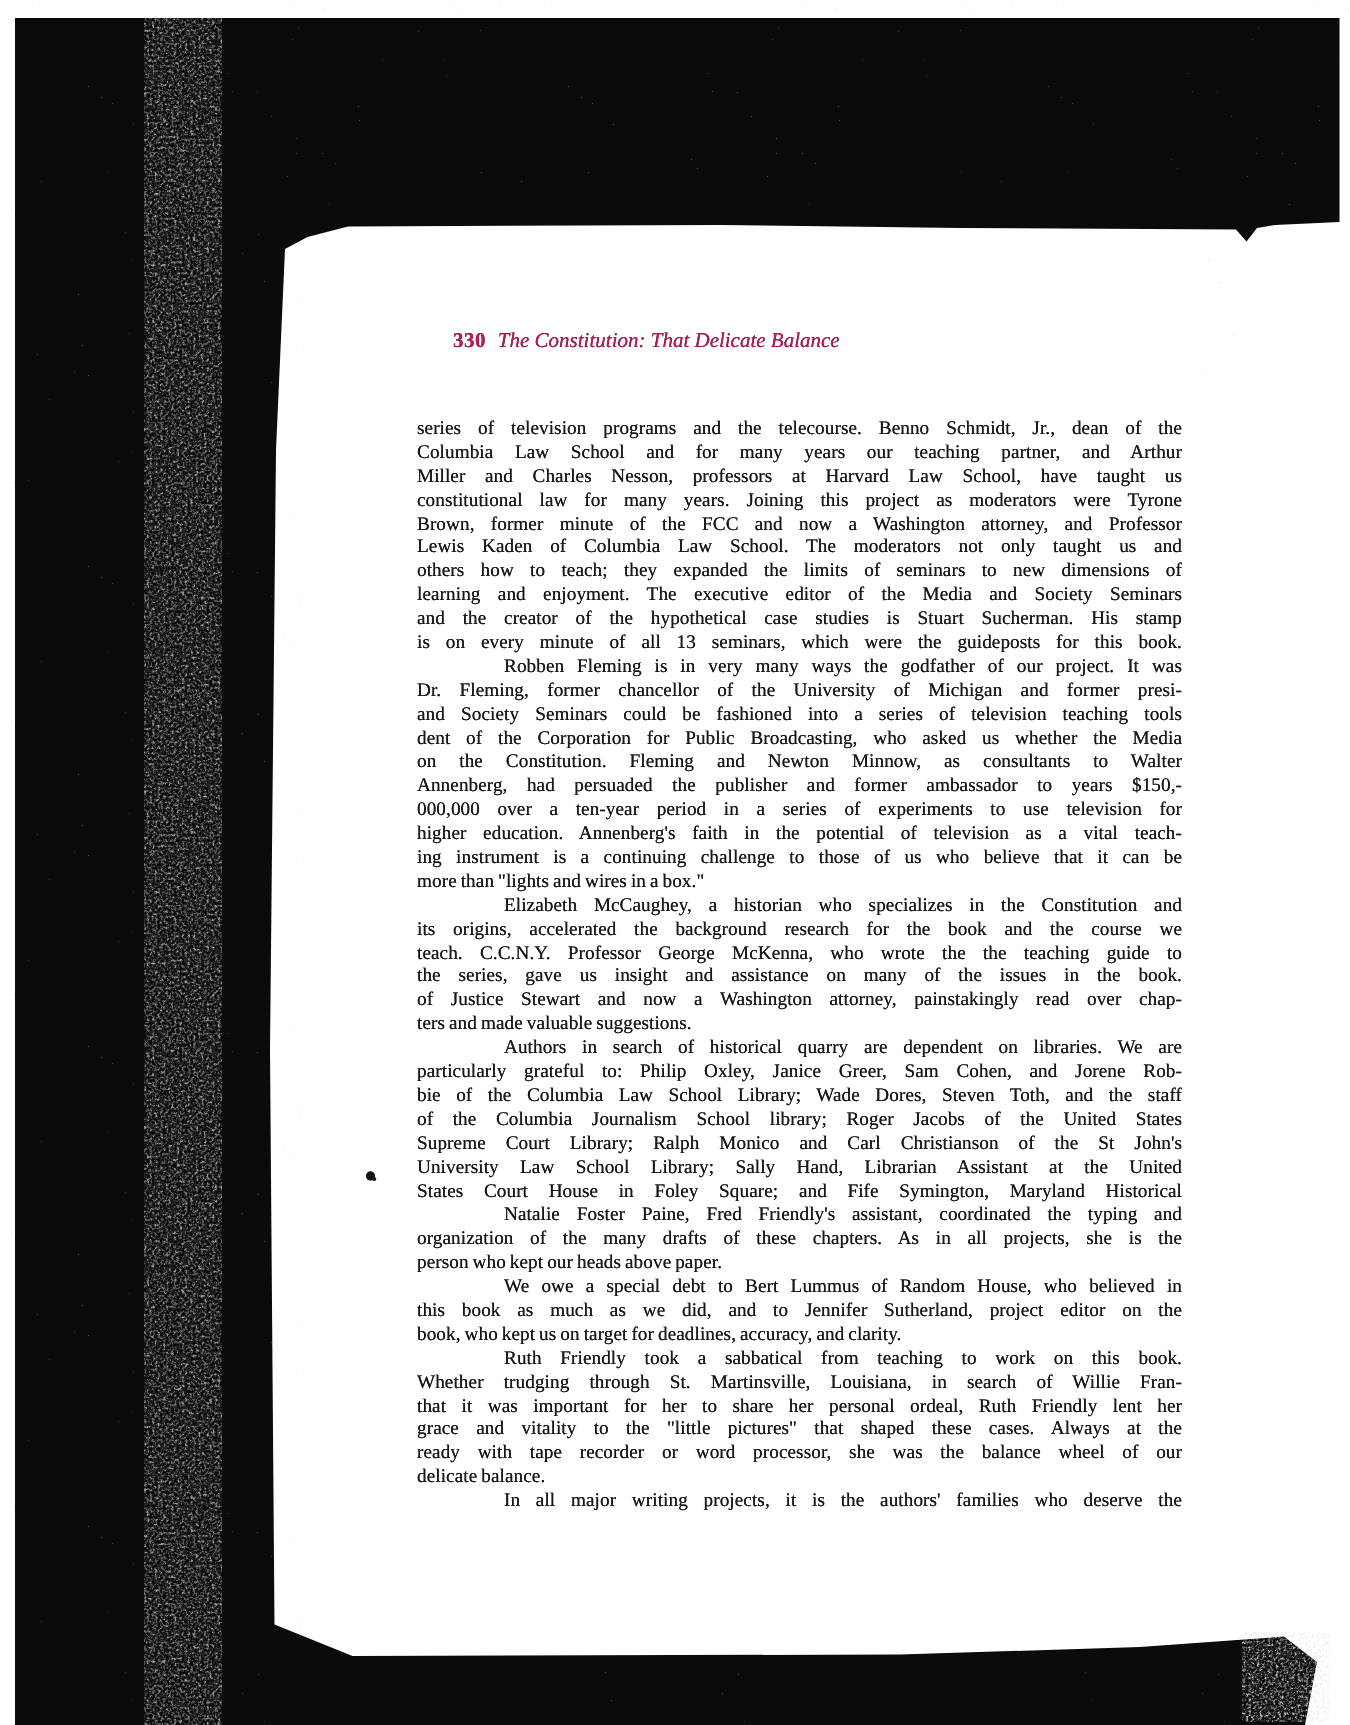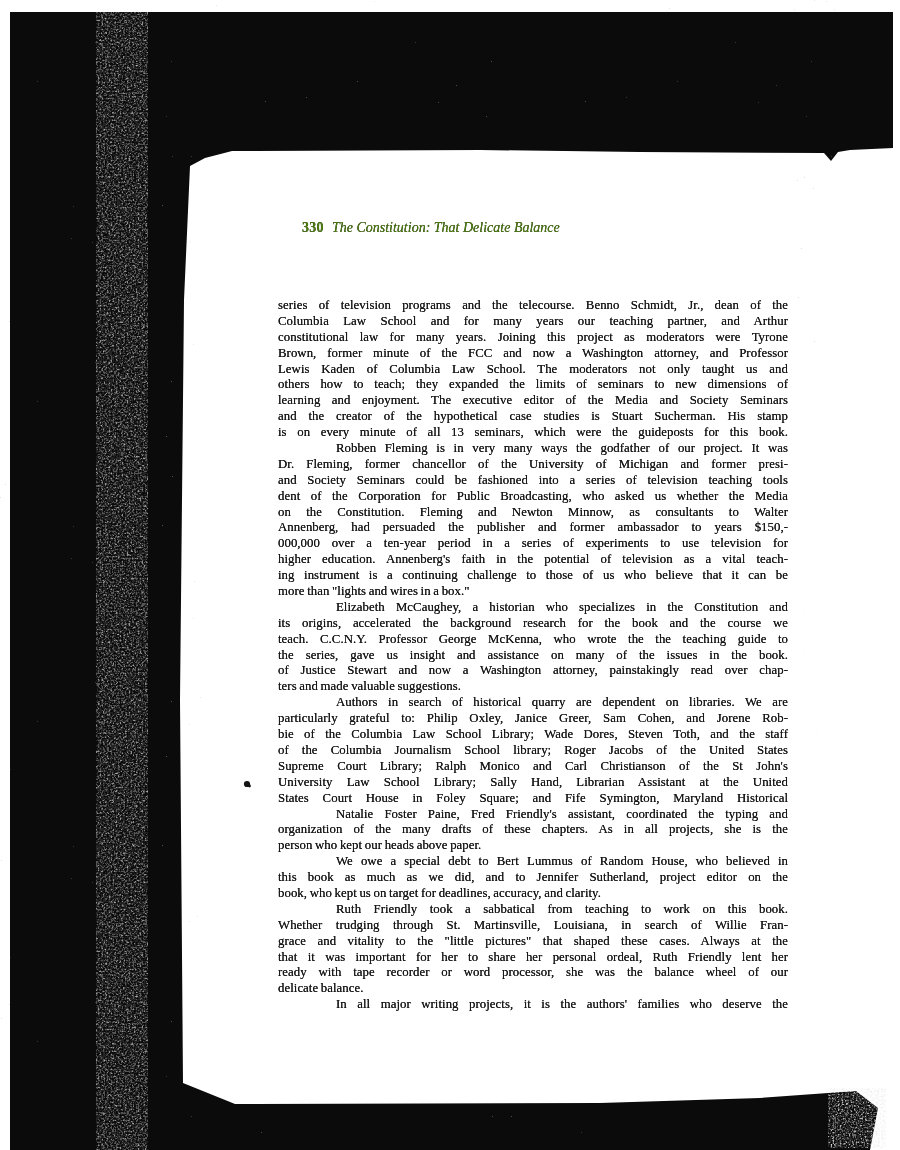--- a/index.html
+++ b/index.html
@@ -3,31 +3,30 @@
 <meta charset="utf-8">
 <style>
   html,body{margin:0;padding:0;}
   body{
     width:900px;height:1150px;position:relative;background:#ffffff;
     font-family:"Liberation Serif","DejaVu Serif",serif;overflow:hidden;
   }
   #scan-art{position:absolute;left:0;top:0;z-index:1;pointer-events:none;}
   .running-head{
     position:absolute;left:302px;top:220px;z-index:2;
-    font-size:14px;color:#4d7c0f;white-space:nowrap;
+    font-size:14px;color:#be185d;white-space:nowrap;
     text-shadow:0 0 .35px #1a1a1a;
   }
   .running-head .pageno{font-weight:700;font-style:normal;margin-right:8px;letter-spacing:.3px;}
   .running-head .booktitle{font-style:italic;}
   .bodytext{
     position:absolute;left:278px;top:278px;width:510px;z-index:2;
     font-size:12.8px;line-height:15.9px;color:#191919;
     word-spacing:-0.6px;letter-spacing:.05px;
     text-shadow:0 0 .35px #1a1a1a;
-    margin-top:20px;
   }
   .line{height:15.9px;text-align:justify;text-align-last:justify;overflow:visible;}
   .line.last-left{text-align-last:left;}
   .line.indent{padding-left:58px;}
 </style>
 </head>
 <body>
 
 <svg id="scan-art" width="900" height="1150" viewBox="0 0 900 1150">
   <defs>
@@ -98,20 +97,21 @@
   </g>
 </svg>
 
 <div class="running-head">
   <span class="pageno">330</span><span class="booktitle">The Constitution: That Delicate Balance</span>
 </div>
 
 <div class="bodytext">
     <div class="line">series of television programs and the telecourse. Benno Schmidt, Jr., dean of the</div>
     <div class="line">Columbia Law School and for many years our teaching partner, and Arthur</div>
+    <div class="line">Miller and Charles Nesson, professors at Harvard Law School, have taught us</div>
     <div class="line">constitutional law for many years. Joining this project as moderators were Tyrone</div>
     <div class="line">Brown, former minute of the FCC and now a Washington attorney, and Professor</div>
     <div class="line">Lewis Kaden of Columbia Law School. The moderators not only taught us and</div>
     <div class="line">others how to teach; they expanded the limits of seminars to new dimensions of</div>
     <div class="line">learning and enjoyment. The executive editor of the Media and Society Seminars</div>
     <div class="line">and the creator of the hypothetical case studies is Stuart Sucherman. His stamp</div>
     <div class="line">is on every minute of all 13 seminars, which were the guideposts for this book.</div>
     <div class="line indent">Robben Fleming is in very many ways the godfather of our project. It was</div>
     <div class="line">Dr. Fleming, former chancellor of the University of Michigan and former presi-</div>
     <div class="line">and Society Seminars could be fashioned into a series of television teaching tools</div>
@@ -136,18 +136,18 @@
     <div class="line">University Law School Library; Sally Hand, Librarian Assistant at the United</div>
     <div class="line">States Court House in Foley Square; and Fife Symington, Maryland Historical</div>
     <div class="line indent">Natalie Foster Paine, Fred Friendly's assistant, coordinated the typing and</div>
     <div class="line">organization of the many drafts of these chapters. As in all projects, she is the</div>
     <div class="line last-left">person who kept our heads above paper.</div>
     <div class="line indent">We owe a special debt to Bert Lummus of Random House, who believed in</div>
     <div class="line">this book as much as we did, and to Jennifer Sutherland, project editor on the</div>
     <div class="line last-left">book, who kept us on target for deadlines, accuracy, and clarity.</div>
     <div class="line indent">Ruth Friendly took a sabbatical from teaching to work on this book.</div>
     <div class="line">Whether trudging through St. Martinsville, Louisiana, in search of Willie Fran-</div>
+    <div class="line">that it was important for her to share her personal ordeal, Ruth Friendly lent her</div>
     <div class="line">grace and vitality to the "little pictures" that shaped these cases. Always at the</div>
-    <div class="line">that it was important for her to share her personal ordeal, Ruth Friendly lent her</div>
     <div class="line">ready with tape recorder or word processor, she was the balance wheel of our</div>
     <div class="line last-left">delicate balance.</div>
     <div class="line indent">In all major writing projects, it is the authors' families who deserve the</div>
   </div>
 
 </body></html>

